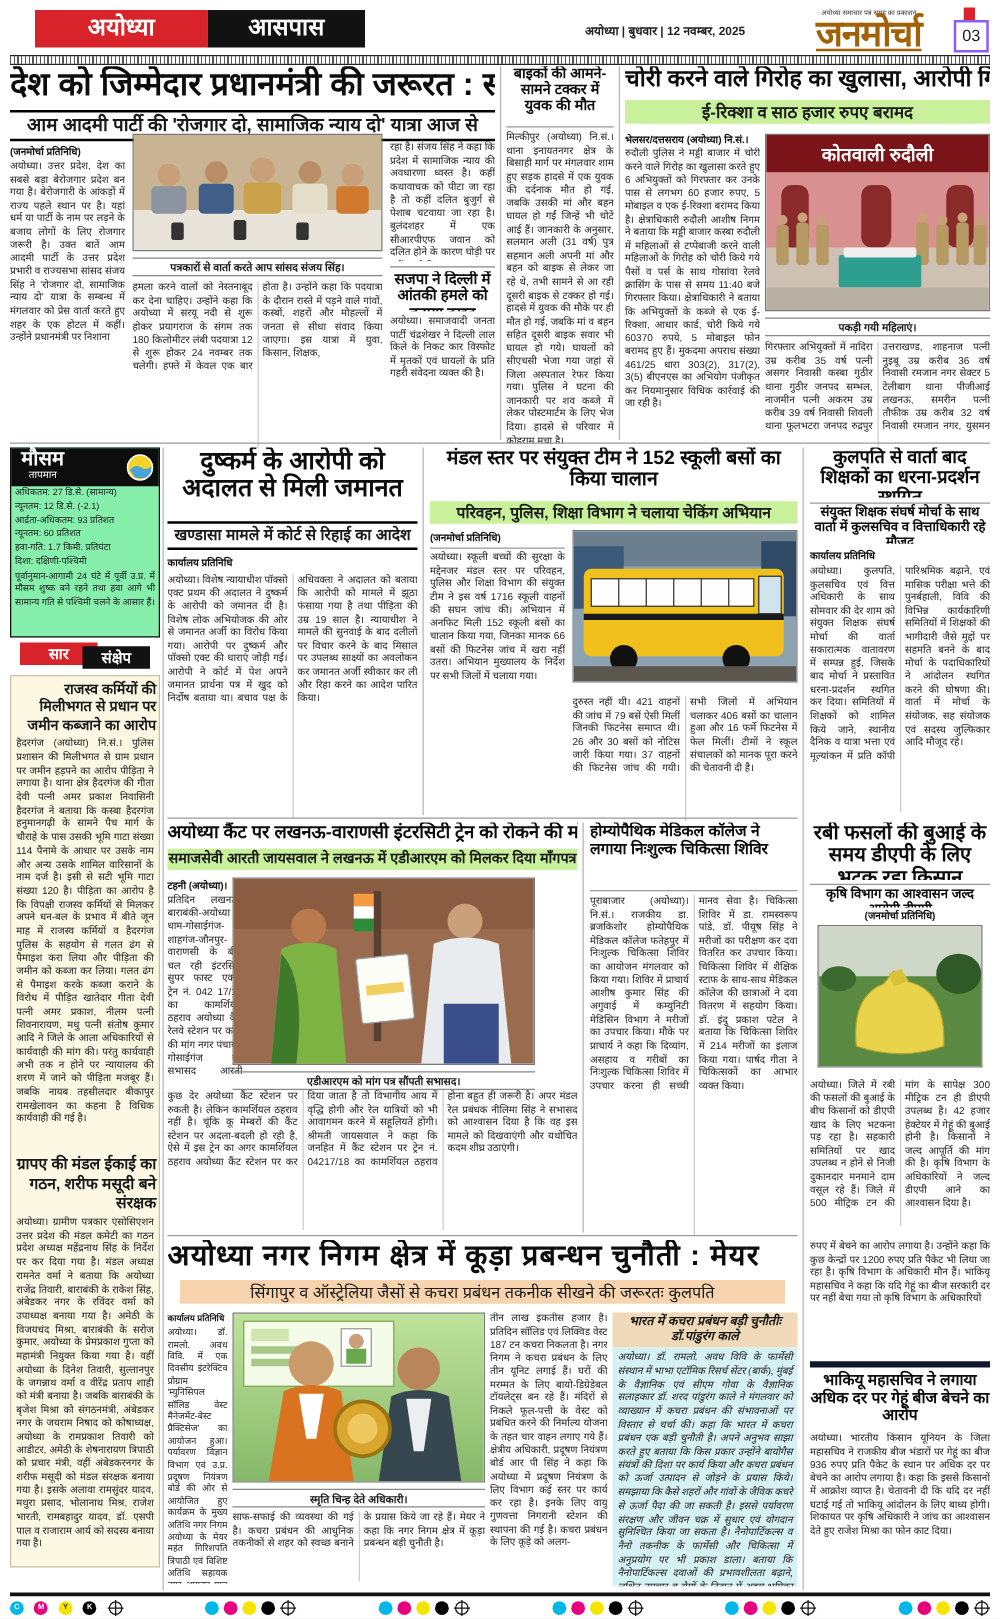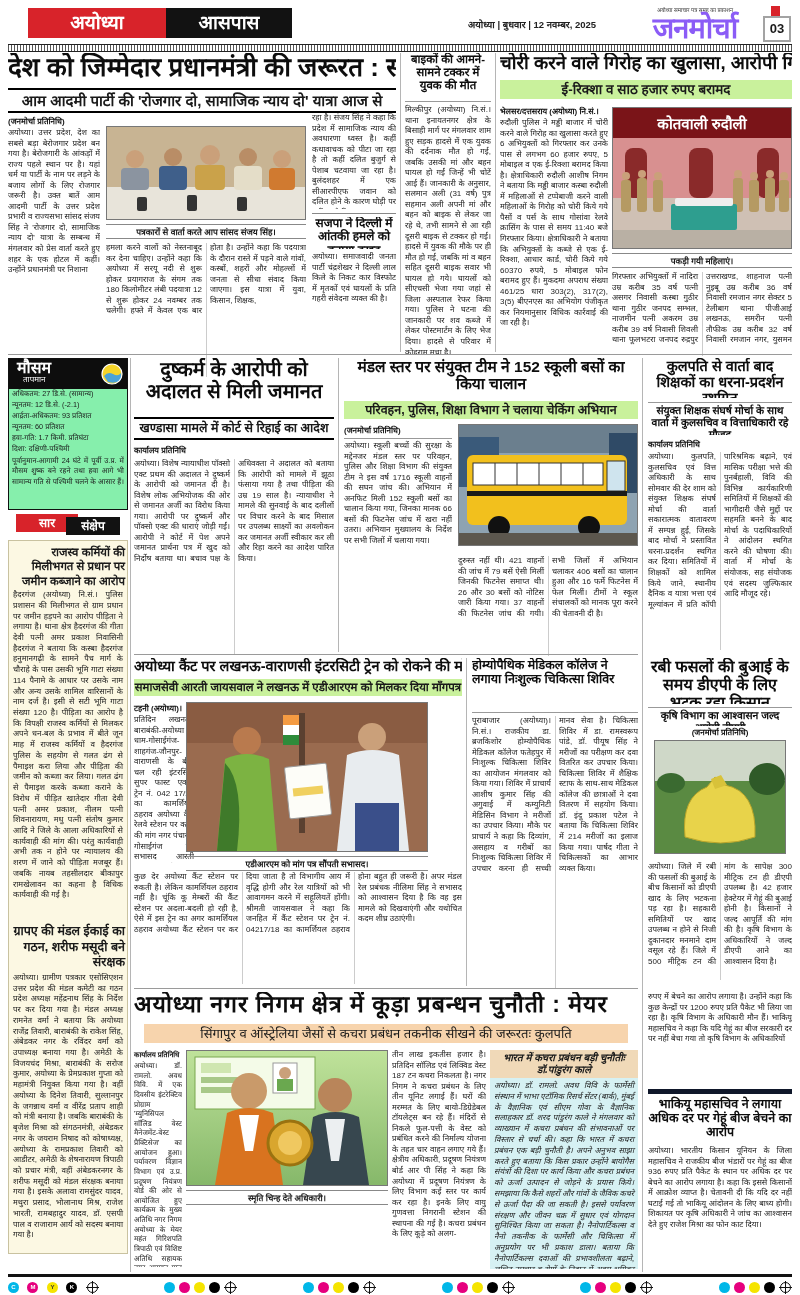--- a/index.html
+++ b/index.html
@@ -15,23 +15,23 @@
   .sub-green{background:#c9f19c;font-weight:bold;text-align:center;overflow:hidden;}
   .sub-peach{background:#f7d4ad;font-weight:normal;text-align:center;overflow:hidden;}
   .vr{position:absolute;width:1px;background:#b5b5b5;}
   .hr{position:absolute;height:1px;background:#9a9a9a;}
   .photo{border:1px solid #777;overflow:hidden;}
   
   .mh-red{position:absolute;left:20px;top:2px;width:138px;height:30px;background:#d8232a;color:#fff;font-weight:bold;font-size:19px;text-align:center;line-height:30px;}
   .mh-black{position:absolute;left:158px;top:2px;width:126px;height:30px;background:#121212;color:#fff;font-weight:bold;font-size:19px;text-align:center;line-height:30px;}
   .mh-date{position:absolute;left:460px;top:12px;width:170px;font-size:9.5px;font-weight:bold;color:#222;}
   .mh-tag{font-size:5.5px;color:#333;text-align:center;white-space:nowrap;}
-  .mh-name{font-size:29px;font-weight:800;color:#8b5cf6;letter-spacing:-1px;line-height:1;}
+  .mh-name{font-size:29px;font-weight:800;color:#a16207;letter-spacing:-1px;line-height:1;text-decoration:underline;}
   .mh-flag{position:absolute;left:763px;top:0;width:9px;height:13px;background:#d8232a;}
-  .mh-page{position:absolute;left:755px;top:10px;width:24px;height:22px;border:2px solid #a3a3a3;background:#fff;font-size:13px;font-weight:bold;text-align:center;line-height:22px;}
+  .mh-page{position:absolute;left:755px;top:10px;width:24px;height:22px;border:2px solid #8b5cf6;background:#fff;font-size:13px;font-weight:normal;text-align:center;line-height:22px;}
   .stripe{background:repeating-linear-gradient(90deg,#555 0 1px,#fff 1px 3px);border-top:1.5px solid #222;border-bottom:1.5px solid #222;}
   
   .wx{border:1.5px solid #111;background:#86efac;}
   .wx-head{background:#0d0d0d;color:#fff;height:30px;position:relative;}
   .wx-title{font-size:16px;font-weight:bold;padding:1px 0 0 8px;line-height:1;}
   .wx-sub{font-size:8px;padding-left:14px;line-height:1;}
   .wx-line{font-size:7.3px;line-height:1.5;padding:0 3px;}
   .wx-fc{font-size:7.3px;line-height:1.45;padding:1px 3px;text-align:justify;}
   
   .brief{background:#fcf8e3;border:1px solid #c9c2a0;}
@@ -61,21 +61,21 @@
   </div>
   <div class="stripe abs" style="left:8px;top:44px;width:784px;height:6px"></div>
 
   <div class="abs" style="left:8px;top:53px;width:388px;height:300px">
     <div class="hl" style="font-size:26px;height:33px;white-space:nowrap">देश को जिम्मेदार प्रधानमंत्री की जरूरत : संजय सिंह</div>
     <div class="sub-rule" style="font-size:15px;line-height:21px;height:21px;margin-top:2px">आम आदमी पार्टी की 'रोजगार दो, सामाजिक न्याय दो' यात्रा आज से</div>
     <div class="abs" style="left:0;top:62px;width:92px;height:238px">
       <div class="byl">(जनमोर्चा प्रतिनिधि)</div>
       <div class="bt" style="height:224px;margin-top:2px">अयोध्या। उत्तर प्रदेश, देश का सबसे बड़ा बेरोजगार प्रदेश बन गया है। बेरोजगारी के आंकड़ों में राज्य पहले स्थान पर है। यहां धर्म या पार्टी के नाम पर लड़ने के बजाय लोगों के लिए रोजगार जरूरी है। उक्त बातें आम आदमी पार्टी के उत्तर प्रदेश प्रभारी व राज्यसभा सांसद संजय सिंह ने 'रोजगार दो, सामाजिक न्याय दो' यात्रा के सम्बन्ध में मंगलवार को प्रेस वार्ता करते हुए शहर के एक होटल में कहीं। उन्होंने प्रधानमंत्री पर निशाना</div>
     </div>
-    <div class="abs" style="left:98px;top:73px;width:200px">
+    <div class="abs" style="left:98px;top:54px;width:200px">
       <svg class="photo" width="198" height="92" viewBox="0 0 198 92">
         <rect width="198" height="92" fill="#c8b493"></rect>
           <rect y="60" width="198" height="32" fill="#e8e4da"></rect>
         <circle cx="28" cy="32" r="9" fill="#caa07a"></circle>
           <rect x="14" y="41" width="28" height="22" rx="4" fill="#8b94a0"></rect>
         <circle cx="66" cy="30" r="9" fill="#b98d66"></circle>
           <rect x="52" y="39" width="28" height="24" rx="4" fill="#3f5f8a"></rect>
         <circle cx="103" cy="28" r="10" fill="#caa07a"></circle>
           <rect x="88" y="38" width="30" height="25" rx="4" fill="#caa24a"></rect>
         <circle cx="141" cy="30" r="9" fill="#b98d66"></circle>
@@ -313,20 +313,21 @@
         <circle cx="62" cy="40" r="18" fill="#c99a6a"></circle>
           <path d="M28 134 L40 62 Q62 52 86 62 L96 134 Z" fill="#d9731f"></path>
           <path d="M52 64 L72 64 L66 100 L58 100 Z" fill="#fff"></path>
         <circle cx="148" cy="44" r="17" fill="#b9855a"></circle>
           <path d="M116 134 L126 66 Q148 56 172 66 L182 134 Z" fill="#37474f"></path>
           <path d="M138 68 L158 68 L152 110 L144 110 Z" fill="#eceff1"></path>
         <circle cx="103" cy="92" r="22" fill="#d9a62e" stroke="#9a7210" stroke-width="3"></circle>
           <circle cx="103" cy="92" r="12" fill="#f0c860"></circle>
       </svg>
       <div class="cap">स्मृति चिन्ह देते अधिकारी।</div>
+      <div class="bt col2" style="height:56px;margin-top:3px">साफ-सफाई की व्यवस्था की गई है। कचरा प्रबंधन की आधुनिक तकनीकों से शहर को स्वच्छ बनाने के प्रयास किये जा रहे हैं। मेयर ने कहा कि नगर निगम क्षेत्र में कूड़ा प्रबन्धन बड़ी चुनौती है।</div>
     </div>
     <div class="bt abs" style="left:258px;top:58px;width:94px;height:220px">तीन लाख इकतीस हजार है। प्रतिदिन सॉलिड एवं लिक्विड वेस्ट 187 टन कचरा निकलता है। नगर निगम ने कचरा प्रबंधन के लिए तीन यूनिट लगाई हैं। घरों की मरम्मत के लिए बायो-डिग्रेडेबल टॉयलेट्स बन रहे हैं। मंदिरों से निकले फूल-पत्ती के वेस्ट को प्रबंधित करने की निर्माल्य योजना के तहत चार वाहन लगाए गये हैं। क्षेत्रीय अधिकारी, प्रदूषण नियंत्रण बोर्ड आर पी सिंह ने कहा कि अयोध्या में प्रदूषण नियंत्रण के लिए विभाग कई स्तर पर कार्य कर रहा है। इनके लिए वायु गुणवत्ता निगरानी स्टेशन की स्थापना की गई है। कचरा प्रबंधन के लिए कूड़े को अलग-</div>
     <div class="abs" style="left:356px;top:58px;width:148px;height:220px">
       <div class="box-head">भारत में कचरा प्रबंधन बड़ी चुनौतीः डॉ.पांडुरंग काले</div>
       <div class="box-body" style="height:185px">अयोध्या। डॉ. रामलो. अवध विवि के फार्मेसी संस्थान में भाभा एटॉमिक रिसर्च सेंटर (बार्क), मुंबई के वैज्ञानिक एवं सीएम गोवा के वैज्ञानिक सलाहकार डॉ. शरद पांडुरंग काले ने मंगलवार को व्याख्यान में कचरा प्रबंधन की संभावनाओं पर विस्तार से चर्चा की। कहा कि भारत में कचरा प्रबंधन एक बड़ी चुनौती है। अपने अनुभव साझा करते हुए बताया कि किस प्रकार उन्होंने बायोगैस संयंत्रों की दिशा पर कार्य किया और कचरा प्रबंधन को ऊर्जा उत्पादन से जोड़ने के प्रयास किये। समझाया कि कैसे शहरों और गांवों के जैविक कचरे से ऊर्जा पैदा की जा सकती है। इससे पर्यावरण संरक्षण और जीवन चक्र में सुधार एवं योगदान सुनिश्चित किया जा सकता है। नैनोपार्टिकल्स व नैनो तकनीक के फार्मेसी और चिकित्सा में अनुप्रयोग पर भी प्रकाश डाला। बताया कि नैनोपार्टिकल्स दवाओं की प्रभावशीलता बढ़ाने, लक्षित उपचार व रोगों के निदान में अहम भूमिका निभा सकते हैं।</div>
     </div>
   </div>
 
   <div class="abs" style="left:648px;top:992px;width:144px;height:280px">
     <div class="bt" style="height:94px">रुपए में बेचने का आरोप लगाया है। उन्होंने कहा कि कुछ केन्द्रों पर 1200 रुपए प्रति पैकेट भी लिया जा रहा है। कृषि विभाग के अधिकारी मौन हैं। भाकियू महासचिव ने कहा कि यदि गेहूं का बीज सरकारी दर पर नहीं बेचा गया तो कृषि विभाग के अधिकारियों</div>

